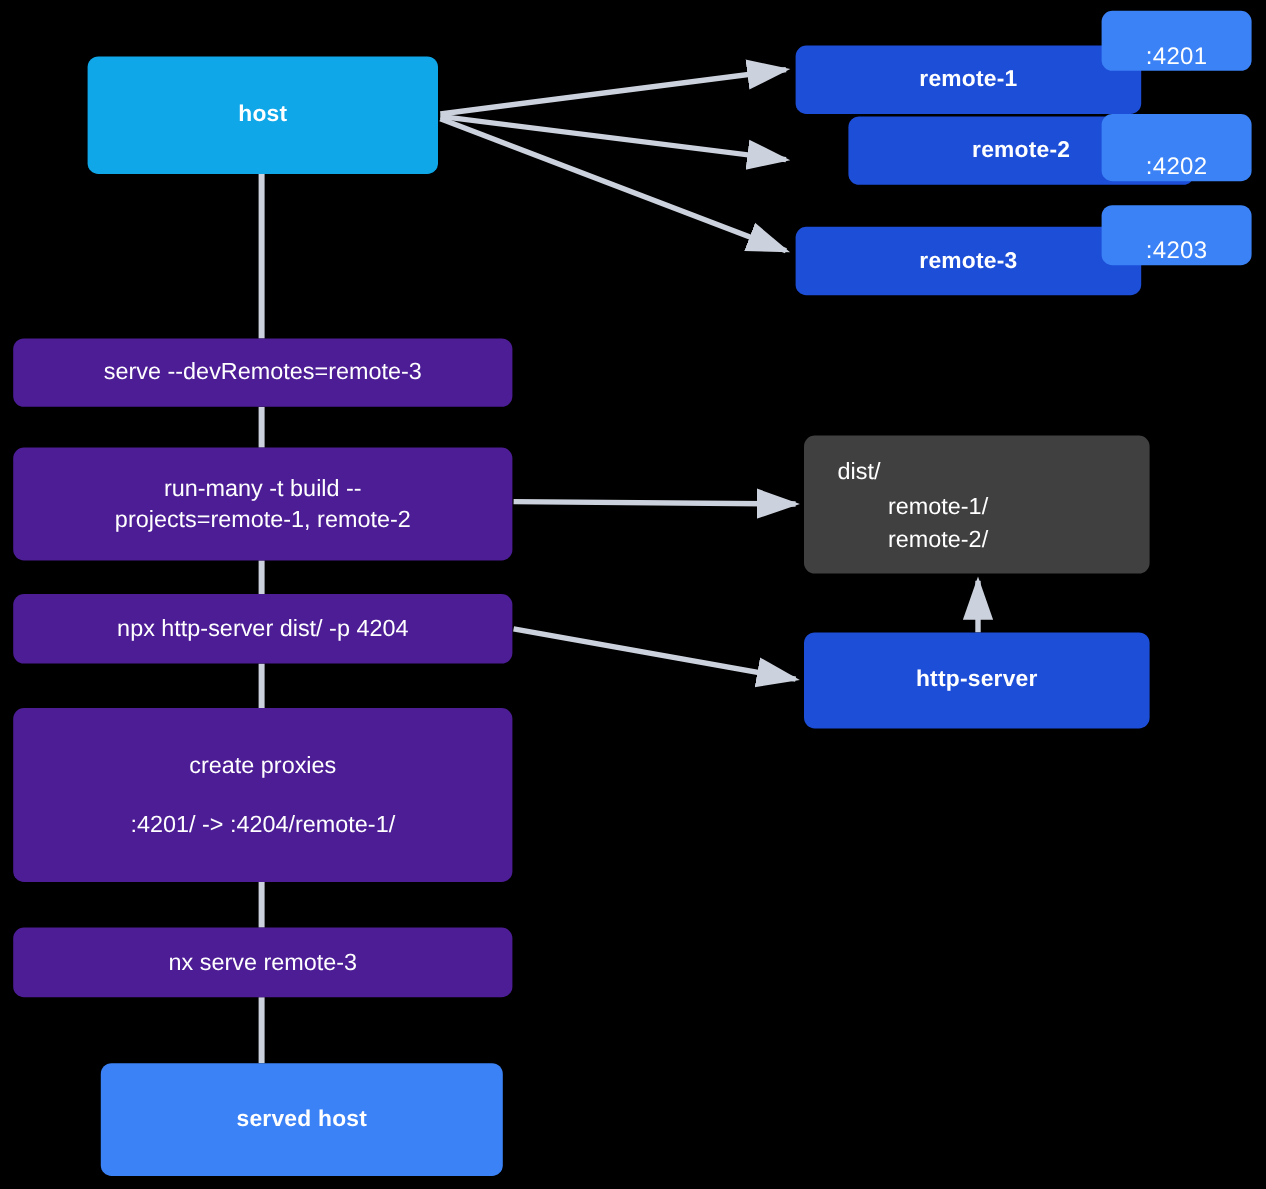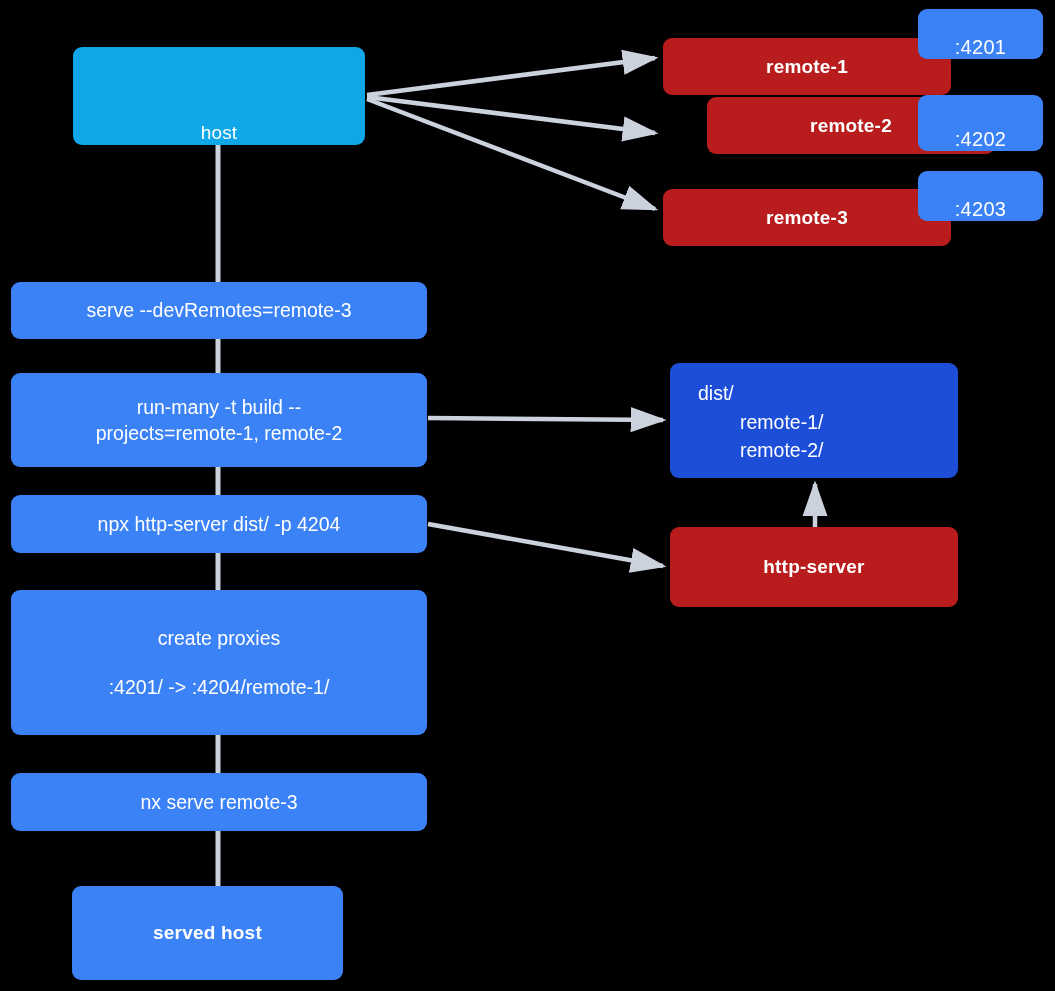--- a/index.html
+++ b/index.html
@@ -33,44 +33,43 @@
     display: flex;
     flex-direction: column;
     align-items: center;
     justify-content: center;
     color: #ffffff;
     text-align: center;
     line-height: 1.34;
   }
   .node.host {
     background: #0fa7e8;
-    font-weight: normal;
+    font-weight: bold;
     font-size: 19px;
     letter-spacing: 0.2px;
-    justify-content: flex-end;
   }
   .node.served {
     background: #3b82f6;
     font-weight: bold;
     font-size: 19px;
     letter-spacing: 0.2px;
   }
   .node.cmd {
-    background: #3b82f6;
+    background: #4c1d95;
     font-weight: normal;
     font-size: 19.5px;
   }
   .node.gray {
-    background: #b91c1c;
+    background: #1d4ed8;
     font-weight: bold;
     font-size: 19px;
     letter-spacing: 0.2px;
   }
   .node.dist {
-    background: #1d4ed8;
+    background: #404040;
     font-weight: normal;
     font-size: 19.5px;
     align-items: flex-start;
     justify-content: flex-start;
     padding: 16px 0 0 28px;
     text-align: left;
     line-height: 1.47;
   }
   .dist-line {
     display: block;
@@ -174,21 +173,21 @@
   <div class="node cmd" style="left:11px; top:590px; width:416px; height:145px;">
     <span class="cmd-title">create proxies</span>
     <span class="cmd-gap"></span>
     <span class="cmd-sub">:4201/ -&gt; :4204/remote-1/</span>
   </div>
 
   <div class="node cmd" style="left:11px; top:773px; width:416px; height:58px;">
     <span>nx serve remote-3</span>
   </div>
 
-  <div class="node served" style="left:72px; top:886px; width:271px; height:94px;">
+  <div class="node served" style="left:84px; top:886px; width:335px; height:94px;">
     <span>served host</span>
   </div>
 
   <div class="node dist" style="left:670px; top:363px; width:288px; height:115px;">
     <span class="dist-line">dist/</span>
     <span class="dist-line dist-indent">remote-1/</span>
     <span class="dist-line dist-indent">remote-2/</span>
   </div>
 
   <div class="node gray" style="left:670px; top:527px; width:288px; height:80px;">

